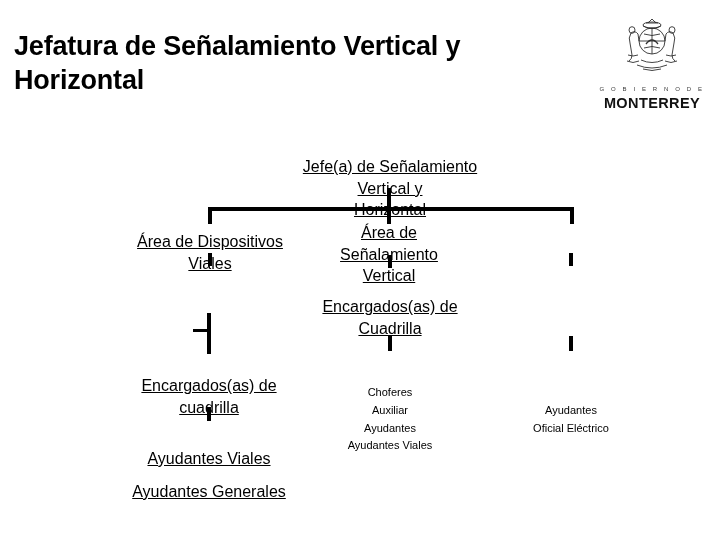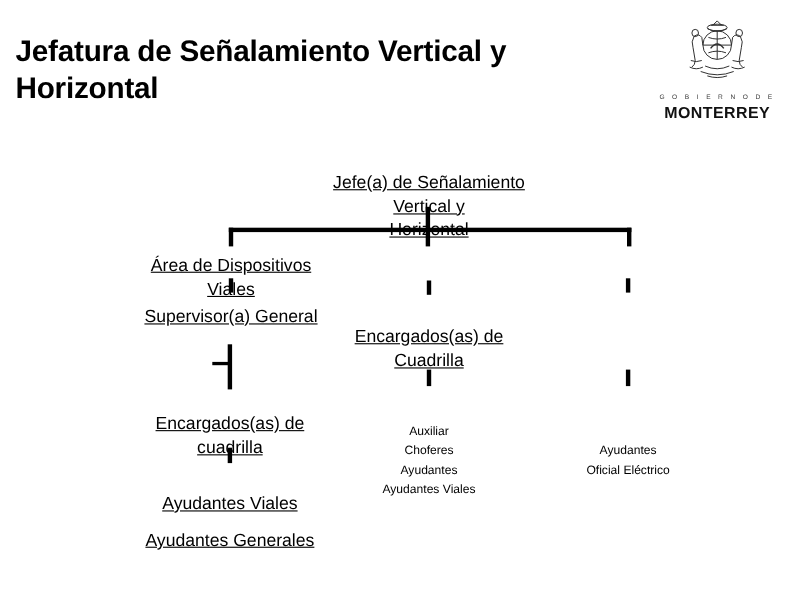--- a/index.html
+++ b/index.html
@@ -149,42 +149,43 @@
 
     <div class="line" style="left:387px; top:188px; width:4px; height:22px;"></div>
 
     <div class="line" style="left:208px; top:207px; width:366px; height:4px;"></div>
 
     <div class="line" style="left:208px; top:207px; width:4px; height:17px;"></div>
     <div class="line" style="left:387px; top:207px; width:4px; height:17px;"></div>
     <div class="line" style="left:570px; top:207px; width:4px; height:17px;"></div>
 
     <div class="node" style="left:130px; top:231px; width:160px;">Área de Dispositivos Viales</div>
+    <div class="node" style="left:310px; top:222px; width:158px;">Área de Señalamiento
+Vertical</div>
 
     <div class="line" style="left:208px; top:253px; width:4px; height:13px;"></div>
     <div class="line" style="left:388px; top:255px; width:4px; height:13px;"></div>
     <div class="line" style="left:569px; top:253px; width:4px; height:13px;"></div>
 
-    <div class="node" style="left:130px; top:278px; width:160px;">Supervisor(a) General</div>
     <div class="node" style="left:311px; top:296px; width:158px;">Encargados(as) de Cuadrilla</div>
 
     <div class="line" style="left:207px; top:313px; width:4px; height:41px;"></div>
     <div class="line" style="left:193px; top:329px; width:16px; height:3px;"></div>
 
     <div class="line" style="left:388px; top:336px; width:4px; height:15px;"></div>
     <div class="line" style="left:569px; top:336px; width:4px; height:15px;"></div>
 
     <div class="node" style="left:129px; top:375px; width:160px;">Encargados(as) de cuadrilla</div>
     <div class="line" style="left:207px; top:407px; width:4px; height:14px;"></div>
     <div class="node" style="left:129px; top:448px; width:160px;">Ayudantes Viales</div>
     <div class="node" style="left:129px; top:481px; width:160px;">Ayudantes Generales</div>
 
     <div class="stack" style="left:311px; top:384px; width:158px;">
+      <div>Choferes</div>
       <div>Auxiliar</div>
-      <div>Choferes</div>
       <div>Ayudantes</div>
       <div>Ayudantes Viales</div>
     </div>
 
     <div class="stack" style="left:491px; top:402px; width:160px;">
       <div>Ayudantes</div>
       <div>Oficial Eléctrico</div>
     </div>
 
   </div>

